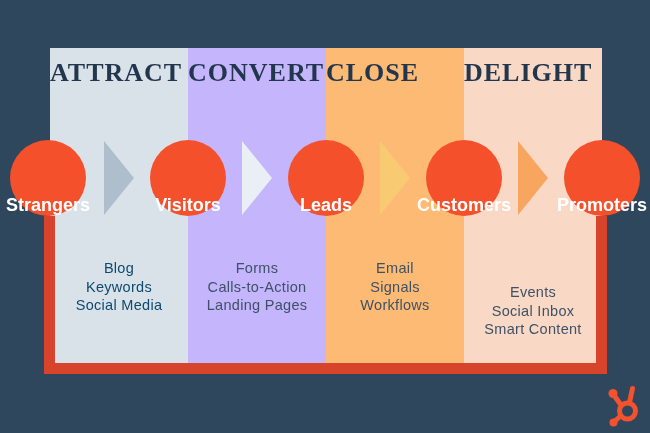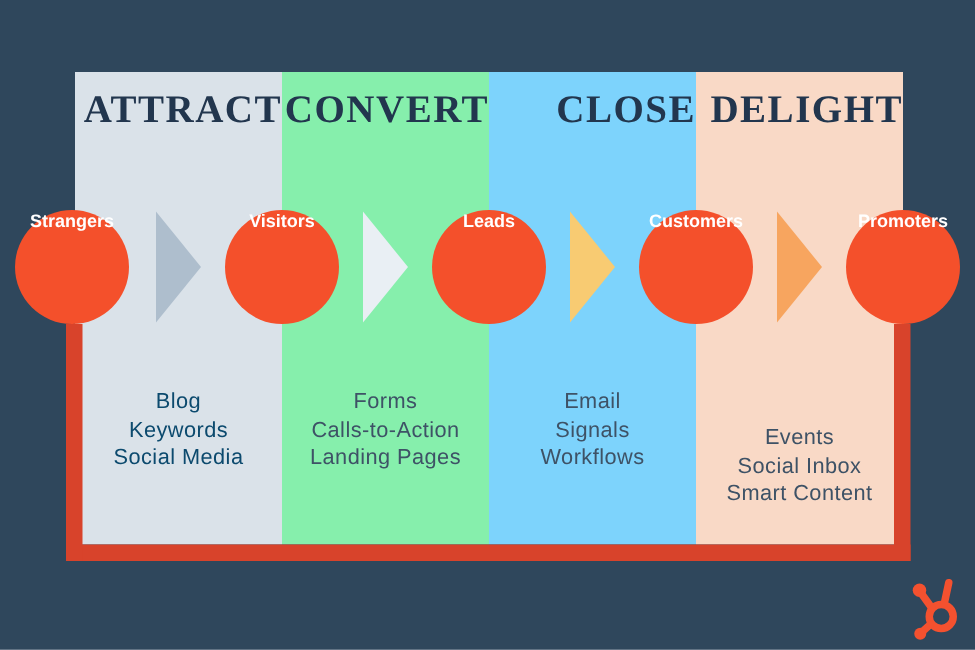--- a/index.html
+++ b/index.html
@@ -10,21 +10,21 @@
     font-family:"Liberation Sans", sans-serif;
   }
   .columns {
     position:absolute; left:50px; top:48px;
     width:552px; height:315px;
     display:flex; z-index:1;
   }
   .column { flex:1; position:relative; }
   .column-title {
     margin-top:10px;
-    text-align:right;
+    text-align:left;
     font-family:"Liberation Serif", serif;
     font-weight:700;
     font-size:26px;
     letter-spacing:1px;
   }
   .column-list {
     position:absolute; top:211px; left:0; right:0;
     text-align:center;
     font-size:14.5px;
     line-height:18.5px;
@@ -48,24 +48,24 @@
     z-index:3;
   }
   .arrow-1 { left:104px; }
   .arrow-2 { left:242px; }
   .arrow-3 { left:380px; }
   .arrow-4 { left:518px; }
   .circle {
     position:absolute; top:140px;
     width:76px; height:76px;
     border-radius:50%;
-    display:flex; align-items:flex-start; justify-content:center;
+    display:flex; align-items:flex-end; justify-content:center;
     color:#ffffff;
     font-weight:700;
-    font-size:12px;
+    font-size:18px;
     white-space:nowrap;
     z-index:4;
   }
   .circle-1 { left:10px; }
   .circle-2 { left:150px; }
   .circle-3 { left:288px; }
   .circle-4 { left:426px; }
   .circle-5 { left:564px; }
   .logo {
     position:absolute; left:600px; top:381px;
@@ -82,30 +82,30 @@
 
     <div class="column" style="background-color: rgb(218, 226, 233);">
       <div class="column-title" style="color: rgb(34, 54, 78);">ATTRACT</div>
       <div class="column-list" style="color: #0c4a6e;">
         <div>Blog</div>
         <div>Keywords</div>
         <div>Social Media</div>
       </div>
     </div>
 
-    <div class="column" style="background-color: #86efac;">
+    <div class="column" style="background-color: #c4b5fd;">
       <div class="column-title" style="color: rgb(34, 54, 78);">CONVERT</div>
       <div class="column-list" style="color: rgb(62, 82, 102);">
         <div>Forms</div>
         <div>Calls-to-Action</div>
         <div>Landing Pages</div>
       </div>
     </div>
 
-    <div class="column" style="background-color: #7dd3fc;">
+    <div class="column" style="background-color: #fdba74;">
       <div class="column-title" style="color: rgb(34, 54, 78);">CLOSE</div>
       <div class="column-list" style="color: rgb(62, 82, 102);">
         <div>Email</div>
         <div>Signals</div>
         <div>Workflows</div>
       </div>
     </div>
 
     <div class="column" style="background-color: rgb(249, 217, 198);">
       <div class="column-title" style="color: rgb(34, 54, 78);">DELIGHT</div>

